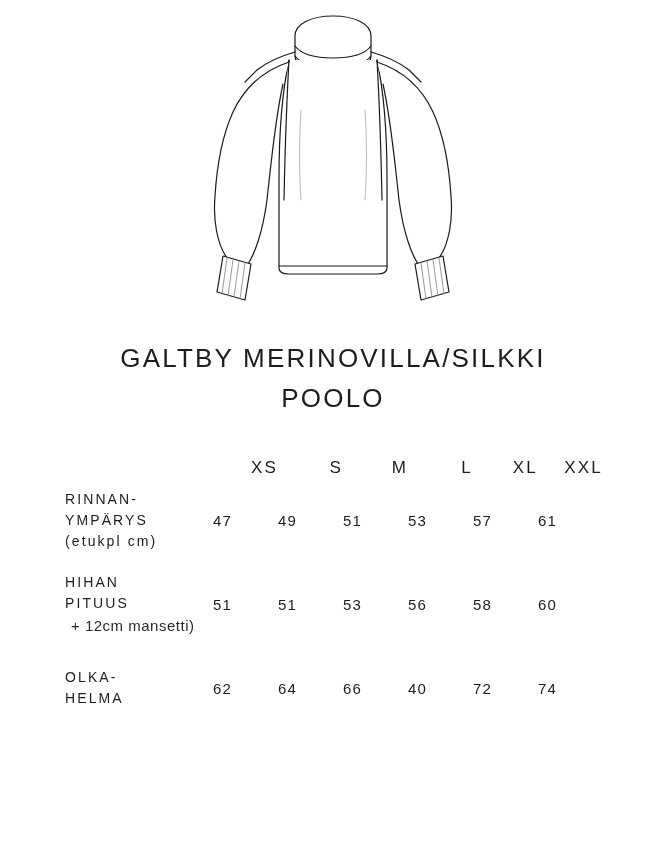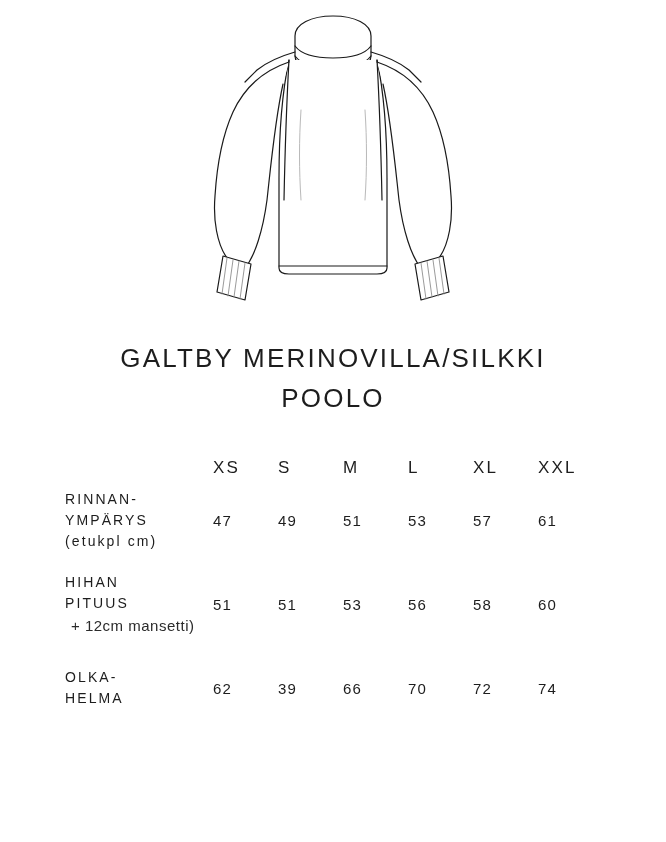--- a/index.html
+++ b/index.html
@@ -63,21 +63,21 @@
     padding: 0;
   }
   .col-label { width: 150px; }
   .col-size  { width: 65px; }
 
   thead th {
     font-weight: 400;
     font-size: 17px;
     letter-spacing: 2.2px;
     color: #1d1d1d;
-    text-align: left;
+    text-align: right;
     padding-bottom: 26px;
     vertical-align: bottom;
   }
   thead th.col-label { text-align: left; }
 
   tbody tr { height: 84px; }
   tbody td {
     vertical-align: middle;
     text-align: left;
     font-size: 15px;
@@ -194,23 +194,23 @@
           <td>58</td>
           <td>60</td>
         </tr>
 
         <tr>
           <td class="rowlabel">
             <span>OLKA-</span><br>
             <span>HELMA</span>
           </td>
           <td>62</td>
-          <td>39</td>
+          <td>64</td>
           <td>66</td>
-          <td>70</td>
+          <td>40</td>
           <td>72</td>
           <td>74</td>
         </tr>
 
       </tbody>
     </table>
   </div>
 
 </div>
 

